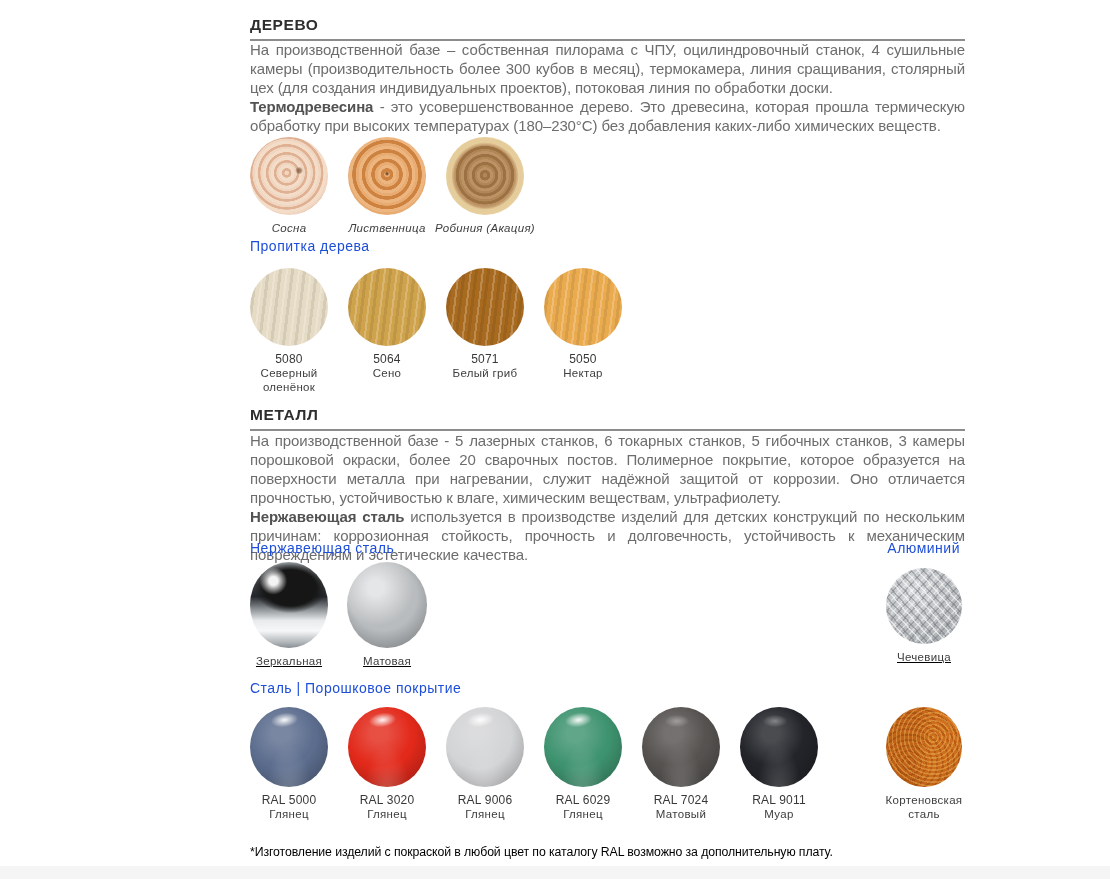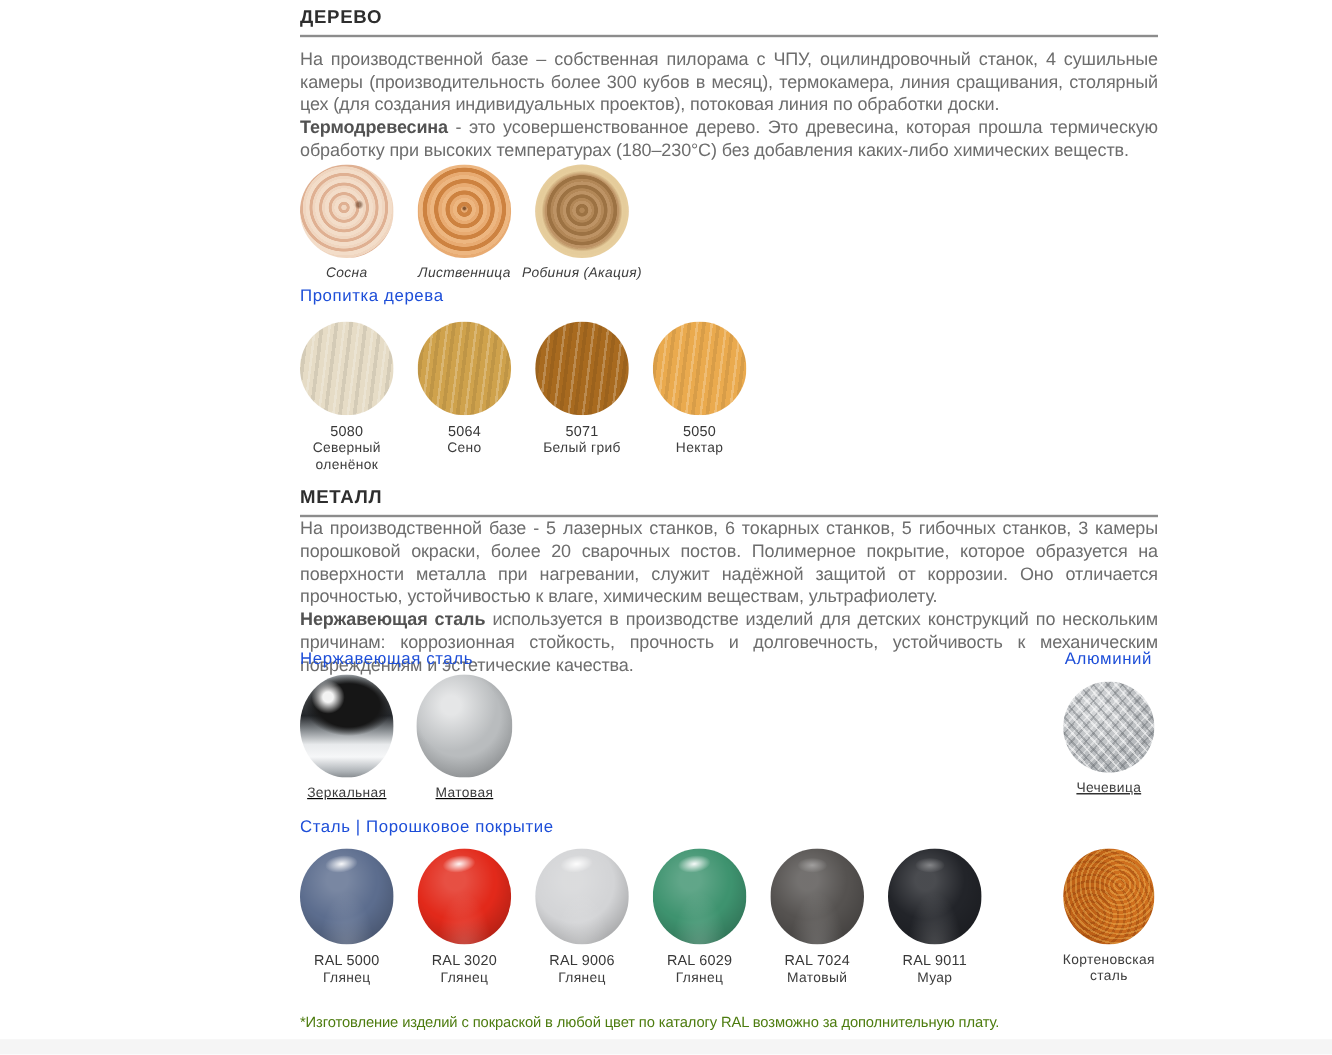--- a/index.html
+++ b/index.html
@@ -118,29 +118,29 @@
     background:
       repeating-radial-gradient(circle at 62% 38%, rgba(255,214,110,.32) 0 1.5px, rgba(0,0,0,0) 1.5px 4px),
       repeating-radial-gradient(circle at 30% 70%, rgba(140,60,10,.38) 0 2px, rgba(0,0,0,0) 2px 5.5px),
       linear-gradient(95deg, rgba(160,70,10,.32) 0 40%, rgba(0,0,0,0) 56%),
       radial-gradient(circle at 45% 35%, var(--c) 0 55%, #b65a14 100%);
   }
 
   
   .split-head{display:flex;justify-content:space-between;align-items:baseline;}
   .alu-head{padding-right:5px;}
-  .footnote{font-size:12.3px;color:#4d7c0f;letter-spacing:-0.1px;}
+  .footnote{font-size:12.3px;color:#000000;letter-spacing:-0.1px;}
   .bottom-strip{position:absolute;left:0;right:0;bottom:0;height:13px;background:#f5f5f5;}
 </style>
 </head>
 <body>
 
 <div id="page">
 
-  <h1 class="col sec-title" style="top:6px;">ДЕРЕВО</h1>
+  <h1 class="col sec-title" style="top:16px;">ДЕРЕВО</h1>
 
   <div class="col body-text" style="top:40px;">
     <p>На производственной базе – собственная пилорама с ЧПУ, оцилиндровочный станок, 4 сушильные камеры (производительность более 300 кубов в месяц), термокамера, линия сращивания, столярный цех (для создания индивидуальных проектов), потоковая линия по обработки доски.</p>
     <p><span class="term">Термодревесина</span><span> - это усовершенствованное дерево. Это древесина, которая прошла термическую обработку при высоких температурах (180–230°C) без добавления каких-либо химических веществ.</span></p>
   </div>
 
   <div class="col swatch-row" style="top:137px;font-style:italic;">
     <div class="cell">
       <div class="circle tex-pine"></div>
       <div class="sw-label nowrap">Сосна</div>

